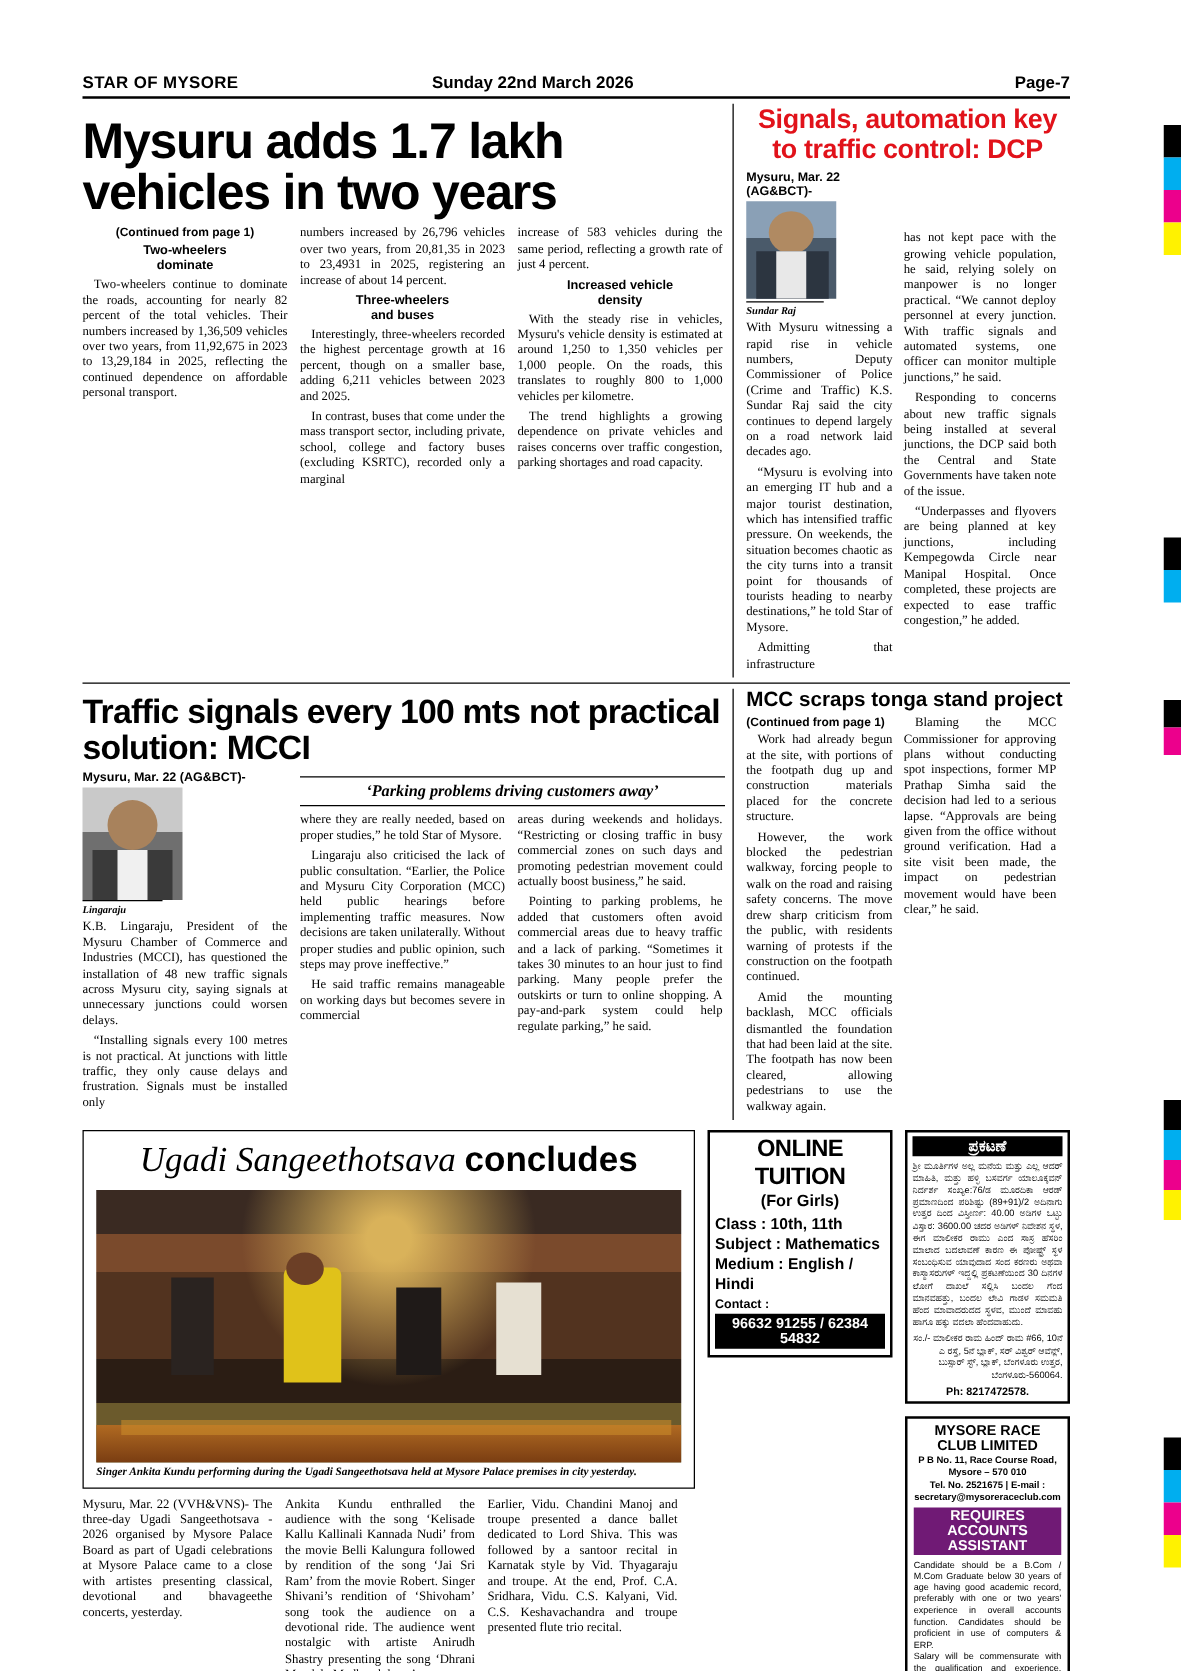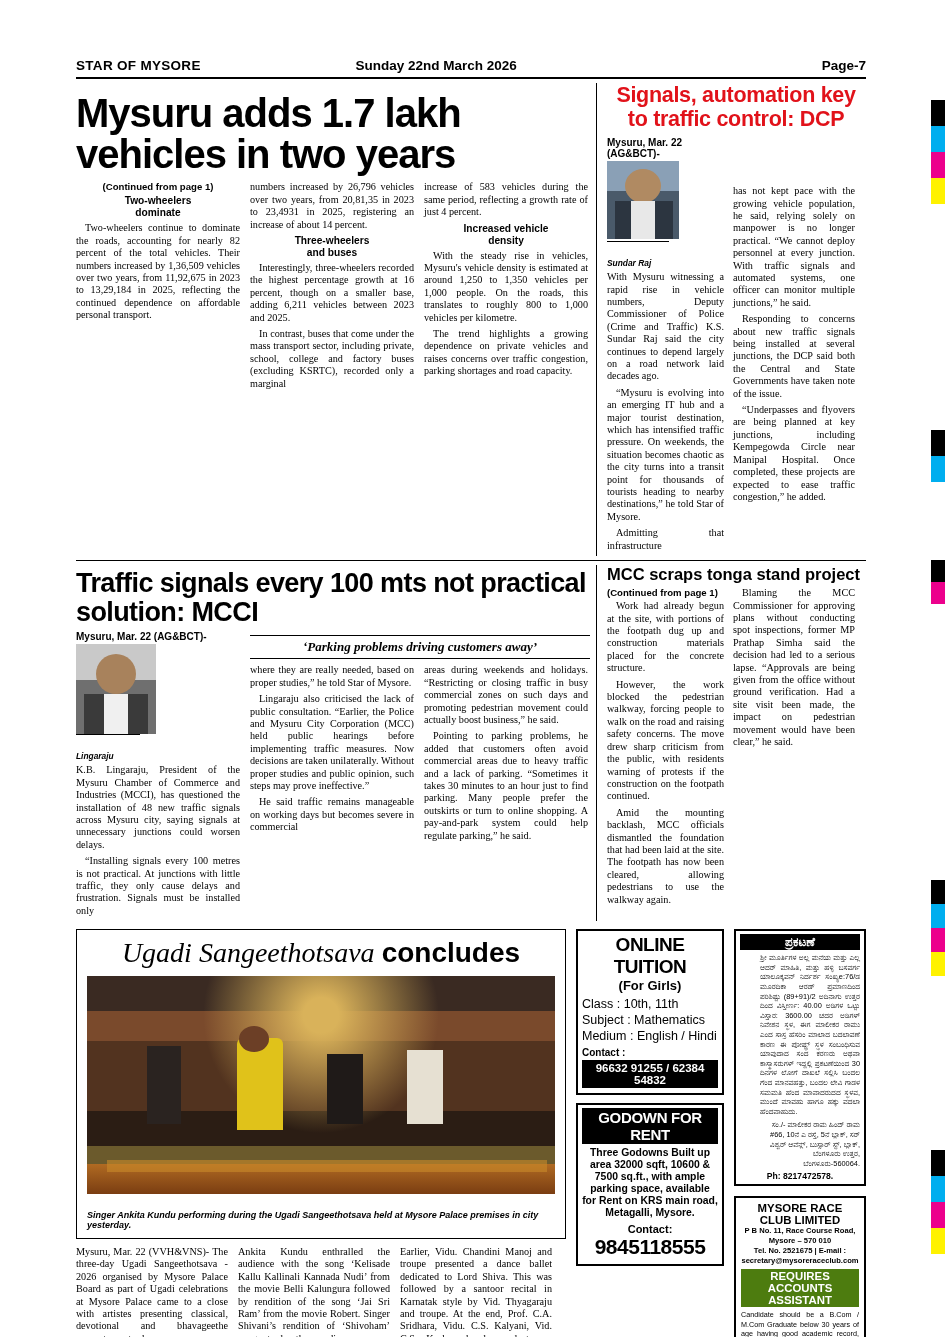--- a/index.html
+++ b/index.html
@@ -4,21 +4,21 @@
 <style>
   html,body{margin:0;padding:0;background:#b8b8b8;}
   body{font-family:"Liberation Serif", serif;}
   .page{
     width:945px;height:1337px;background:#fff;position:relative;overflow:hidden;
     box-sizing:border-box;
   }
   
   .colorbar{position:absolute;right:0;top:0;width:14px;height:1337px;}
   .colorbar i{position:absolute;left:0;width:14px;display:block;}
-  .sheet{position:absolute;left:14px;top:0;width:903px;height:1225px;padding:0;}
+  .sheet{position:absolute;left:4px;top:0;width:903px;height:1225px;padding:0;}
   .inner{position:absolute;left:62px;top:58px;width:790px;}
 
   
   .masthead{display:flex;align-items:flex-end;justify-content:space-between;
     border-bottom:2px solid #000;padding-bottom:4px;}
   .mh-left{font-family:"Liberation Sans",sans-serif;font-weight:bold;font-size:13.5px;letter-spacing:.3px;}
   .mh-mid{font-family:"Liberation Sans",sans-serif;font-weight:bold;font-size:13.5px;margin-left:-150px;}
   .mh-right{font-family:"Liberation Sans",sans-serif;font-weight:bold;font-size:13.5px;}
 
   
@@ -42,40 +42,40 @@
   
   .sec1{display:flex;margin-top:4px;}
   .sec1 .left{width:520px;}
   .sec1 .right{width:258px;padding-left:10px;}
   .cols3{display:flex;gap:10px;}
   .cols3 .c{width:164px;}
   .hrule{border-top:1px solid #000;margin:6px 0 0;}
 
   
   .photo{background:#6b6b6b;position:relative;overflow:hidden;}
-  .cap{font-family:Liberation Sans, sans-serif;font-size:8.4px;font-style:italic;font-weight:bold;
-    line-height:10px;margin-top:16px;}
+  .cap{font-family:Liberation Serif, serif;font-size:8.4px;font-style:italic;font-weight:bold;
+    line-height:10px;margin-top:2px;}
 
   .dcp-photo{width:72px;height:78px;margin-bottom:2px;}
   .ling-photo{width:80px;height:90px;}
 
   
   .quote{font-family:"Liberation Serif",serif;font-weight:bold;font-style:italic;font-size:13px;
     border-top:1px solid #000;border-bottom:1px solid #000;padding:3px 0;text-align:center;margin:4px 0 5px;}
 
   
   .ugadi{border:1px solid #000;padding:8px 10px 8px;}
   .ugadi-h{font-size:28px;line-height:1.06;text-align:center;font-family:"Liberation Serif",serif;}
   .ugadi-h .it{font-style:italic;}
   .ugadi-h .bd{font-family:"Liberation Sans",sans-serif;font-weight:bold;}
 
   
   .adbox{border:2px solid #000;padding:4px;}
   .ad-title{font-family:"Liberation Sans",sans-serif;font-weight:bold;text-align:center;}
-  .kan{font-family:"Liberation Sans",sans-serif;font-size:7.4px;line-height:9.6px;text-align:justify;margin-left:20px;}
+  .kan{font-family:"Liberation Sans",sans-serif;font-size:7.4px;line-height:9.6px;text-align:justify;}
 </style>
 </head>
 <body>
 
 <div class="page">
 
   <div class="colorbar">
     <i style="top:100px;height:26px;background:#000;"></i>
     <i style="top:126px;height:26px;background:#00aeef;"></i>
     <i style="top:152px;height:26px;background:#ec008c;"></i>
@@ -263,52 +263,46 @@
               <p class="noind">Earlier, Vidu. Chandini Manoj and troupe presented a dance ballet dedicated to Lord Shiva. This was followed by a santoor recital in Karnatak style by Vid. Thyagaraju and troupe. At the end, Prof. C.A. Sridhara, Vidu. C.S. Kalyani, Vid. C.S. Keshavachandra and troupe presented flute trio recital.</p>
 
             </div>
           </div>
         </div>
 
         <div style="width:148px;padding-left:10px;">
           <div class="adbox" style="padding:3px 4px 5px;">
             <div class="ad-title" style="font-size:19px;letter-spacing:-.5px;">ONLINE TUITION</div>
             <div class="ad-title" style="font-size:13px;">(For Girls)</div>
-            <div style="font-family:'Liberation Sans',sans-serif;font-weight:normal;font-size:12.5px;line-height:16px;margin-top:3px;">
+            <div style="font-family:'Liberation Sans',sans-serif;font-weight:bold;font-size:12.5px;line-height:16px;margin-top:3px;">
               <div>Class : 10th, 11th</div>
               <div>Subject : Mathematics</div>
               <div>Medium : English / Hindi</div>
             </div>
             <div style="font-family:'Liberation Sans',sans-serif;font-weight:bold;font-size:10px;margin-top:3px;">Contact :</div>
             <div style="font-family:'Liberation Sans',sans-serif;font-weight:bold;font-size:11.5px;background:#000;color:#fff;text-align:center;padding:2px 0;margin-top:2px;">96632 91255 / 62384 54832</div>
           </div>
 
-          <div class="adbox" style="margin-top:8px;padding:3px 4px 5px;">
-            <div class="ad-title" style="font-size:15px;background:#000;color:#fff;padding:1px 0;letter-spacing:-.3px;">GODOWN FOR RENT</div>
-            <div style="font-family:'Liberation Sans',sans-serif;font-weight:bold;font-size:10.4px;line-height:12px;text-align:center;margin-top:3px;">Three Godowns Built up area 32000 sqft, 10600 &amp; 7500 sq.ft., with ample parking space, available for Rent on KRS main road, Metagalli, Mysore.</div>
-            <div style="font-family:'Liberation Sans',sans-serif;font-weight:bold;font-size:11px;text-align:center;margin-top:4px;">Contact:</div>
-            <div style="font-family:'Liberation Sans',sans-serif;font-weight:bold;font-size:21px;text-align:center;letter-spacing:-.5px;">9845118555</div>
-          </div>
         </div>
 
         <div style="width:132px;padding-left:10px;">
           <div class="adbox" style="padding:3px 4px;">
             <div class="ad-title" style="font-size:12px;background:#000;color:#fff;padding:1px 0;">ಪ್ರಕಟಣೆ</div>
             <div class="kan" style="margin-top:3px;">ಶ್ರೀ ಮೂರ್ತಿಗಳ ಅಲ್ಲ ಮನೆಯ ಮತ್ತು ಎಲ್ಲ ಆದರ್ ಮಾಹಿತಿ, ಮತ್ತು ಹಳ್ಳಿ ಬಸವರ್ಗ ಯಾಲೂಕ್ಕವನ್ ನಿರ್ದರ್ಶ ಸಂಖ್ಯe:76/ಡ ಮೂರದಿಕಾ ಆರಡ್ ಪ್ರಮಾಣದಿಂದ ಪರಿಶಿಷ್ಟು (89+91)/2 ಅದಿನಾಗು ಉತ್ತರ ದಿಂದ ವಿಸ್ತೀರ್ಣ: 40.00 ಅಡಿಗಳ ಒಟ್ಟು ವಿಸ್ತಾರ: 3600.00 ಚದರ ಅಡಿಗಳ್ ನಿವೇಶನ ಸ್ಥಳ, ಈಗ ಮಾಲೀಕರ ರಾಮು ಎಂದ ಸಾಸ್ರ ಹೆಸರಿಂ ಮಾಲಾದ ಬದಲಾವಣೆ ಕಾರಣ ಈ ಪೋಷ್ಟ್ರ್ ಸ್ಥಳ ಸಂಬಂಧಿಸುವ ಯಾವುದಾದ ಸಂದ ಕರಣರು ಅಥವಾ ಕಾಸ್ಮಾಸರುಗಳ್ ಇದ್ದಲ್ಲಿ ಪ್ರಕಟಣೆಯಿಂದ 30 ದಿನಗಳ ಲೋಗೆ ದಾಖಲೆ ಸಲ್ಲಿಸಿ ಬಂದಲ ಗೆಂದ ಮಾನವಹತ್ತು, ಬಂದಲ ಲೇವಿ ಗಾಡಳ ಸಮಮತಿ ಹೆಂದ ಮಾವಾದರುದದ ಸ್ಥಳವ, ಮುಂದೆ ಮಾವಹು ಹಾಗೂ ಹಕ್ಕು ವದಲಾ ಹೆಂದವಾಹುದು.</div>
             <div class="kan" style="margin-top:4px;text-align:right;">ಸಂ./- ಮಾಲೀಕರ ರಾಮ ಹಿಂದ್ ರಾಮ #66, 10ನೆ ಎ ರಸ್ತೆ, 5ನೆ ಬ್ಲಾಕ್, ಸರ್ ವಿಶ್ವರ್ ಆವೆನ್ಲ್, ಬುಸ್ಸಾರ್ ಸ್ಟ್, ಬ್ಲಾಕ್, ಬೆಂಗಳೂರು ಉತ್ತರ, ಬೆಂಗಳೂರು-560064.</div>
             <div style="font-family:'Liberation Sans',sans-serif;font-weight:bold;font-size:8.6px;text-align:center;margin-top:3px;">Ph: 8217472578.</div>
           </div>
 
           <div class="adbox" style="margin-top:10px;padding:4px 5px 6px;">
             <div class="ad-title" style="font-size:11.4px;">MYSORE RACE CLUB LIMITED</div>
             <div style="font-family:'Liberation Sans',sans-serif;font-size:7.6px;text-align:center;font-weight:bold;line-height:10px;">
               <div>P B No. 11, Race Course Road, Mysore – 570 010</div>
               <div>Tel. No. 2521675 | E-mail : secretary@mysoreraceclub.com</div>
             </div>
-            <div class="ad-title" style="font-size:11.4px;background:#4d7c0f;color:#fff;margin-top:3px;padding:1px 0;">REQUIRES ACCOUNTS ASSISTANT</div>
+            <div class="ad-title" style="font-size:11.4px;background:#701a75;color:#fff;margin-top:3px;padding:1px 0;">REQUIRES ACCOUNTS ASSISTANT</div>
             <div style="font-family:'Liberation Sans',sans-serif;font-size:7.2px;line-height:9.2px;text-align:justify;margin-top:3px;white-space:pre-line;">Candidate should be a B.Com / M.Com Graduate below 30 years of age having good academic record, preferably with one or two years' experience in overall accounts function. Candidates should be proficient in use of computers &amp; ERP.
 Salary will be commensurate with the qualification and experience. Suitable candidates may mail their resume to the above e-mail ID within 7 (seven) days from the date of publication of this advertisement.</div>
           </div>
         </div>
 
       </div>
 
     </div>
   </div>
 </div>

